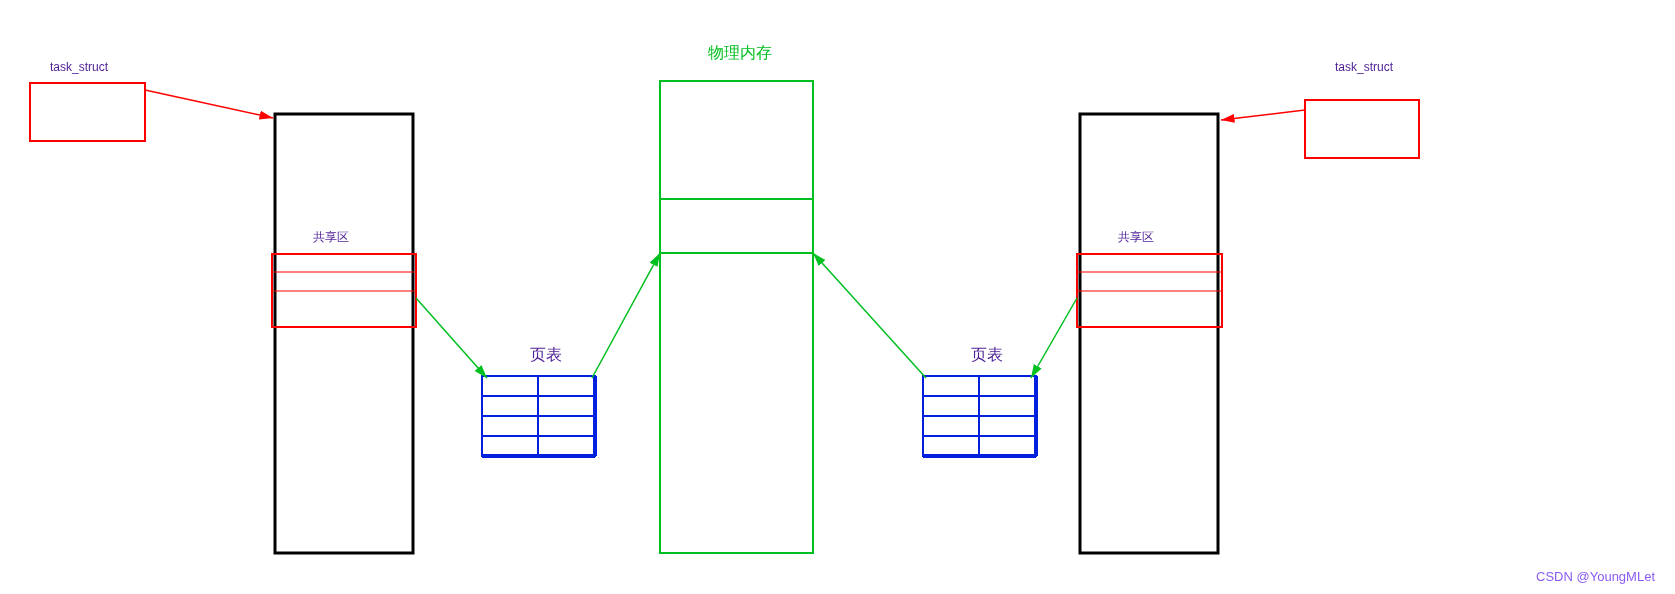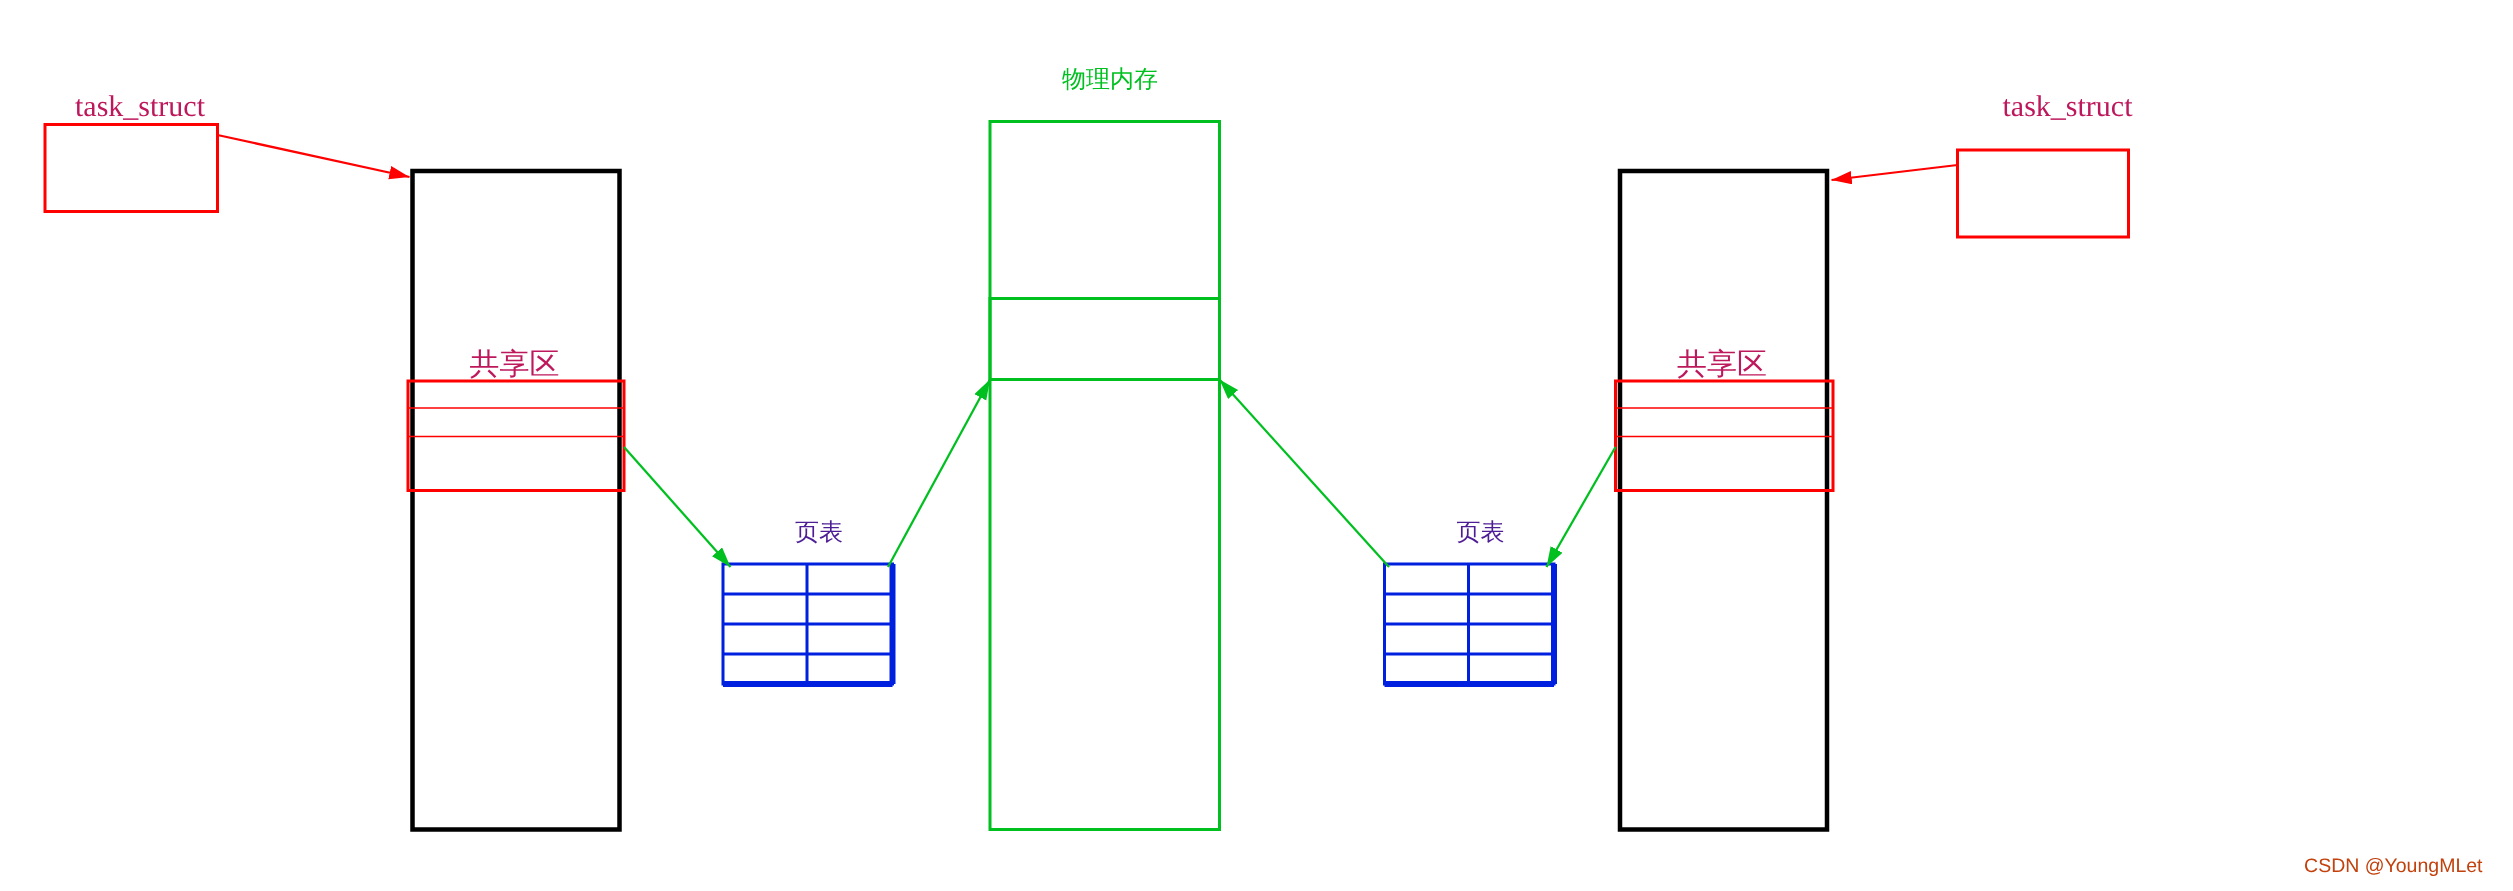--- a/index.html
+++ b/index.html
@@ -4,24 +4,24 @@
   <style>
     * { margin: 0; padding: 0; box-sizing: border-box; }
     body {
       width: 1675px;
       height: 594px;
       position: relative;
       font-family: "Microsoft YaHei", Arial, sans-serif;
       background: #fff;
     }
     .abs { position: absolute; }
-    .red-text { color: #be185d; font-size: 20px; font-family: Liberation Serif, serif; }
+    .red-text { color: #4c1d95; font-size: 12px; }
     .green-text { color: #00c020; font-size: 16px; }
     .blue-text { color: #4c1d95; font-size: 16px; }
-    .watermark { color: #c2410c; font-size: 13px; }
+    .watermark { color: #8b5cf6; font-size: 13px; }
   </style>
 </head>
 <body>
 
 <span class="abs red-text" style="left:50px; top:60px;">task_struct</span>
 <span class="abs red-text" style="left:1335px; top:60px;">task_struct</span>
 <span class="abs green-text" style="left:708px; top:43px;">物理内存</span>
 <span class="abs red-text" style="left:313px; top:229px;">共享区</span>
 <span class="abs red-text" style="left:1118px; top:229px;">共享区</span>
 <span class="abs blue-text" style="left:530px; top:345px;">页表</span>

